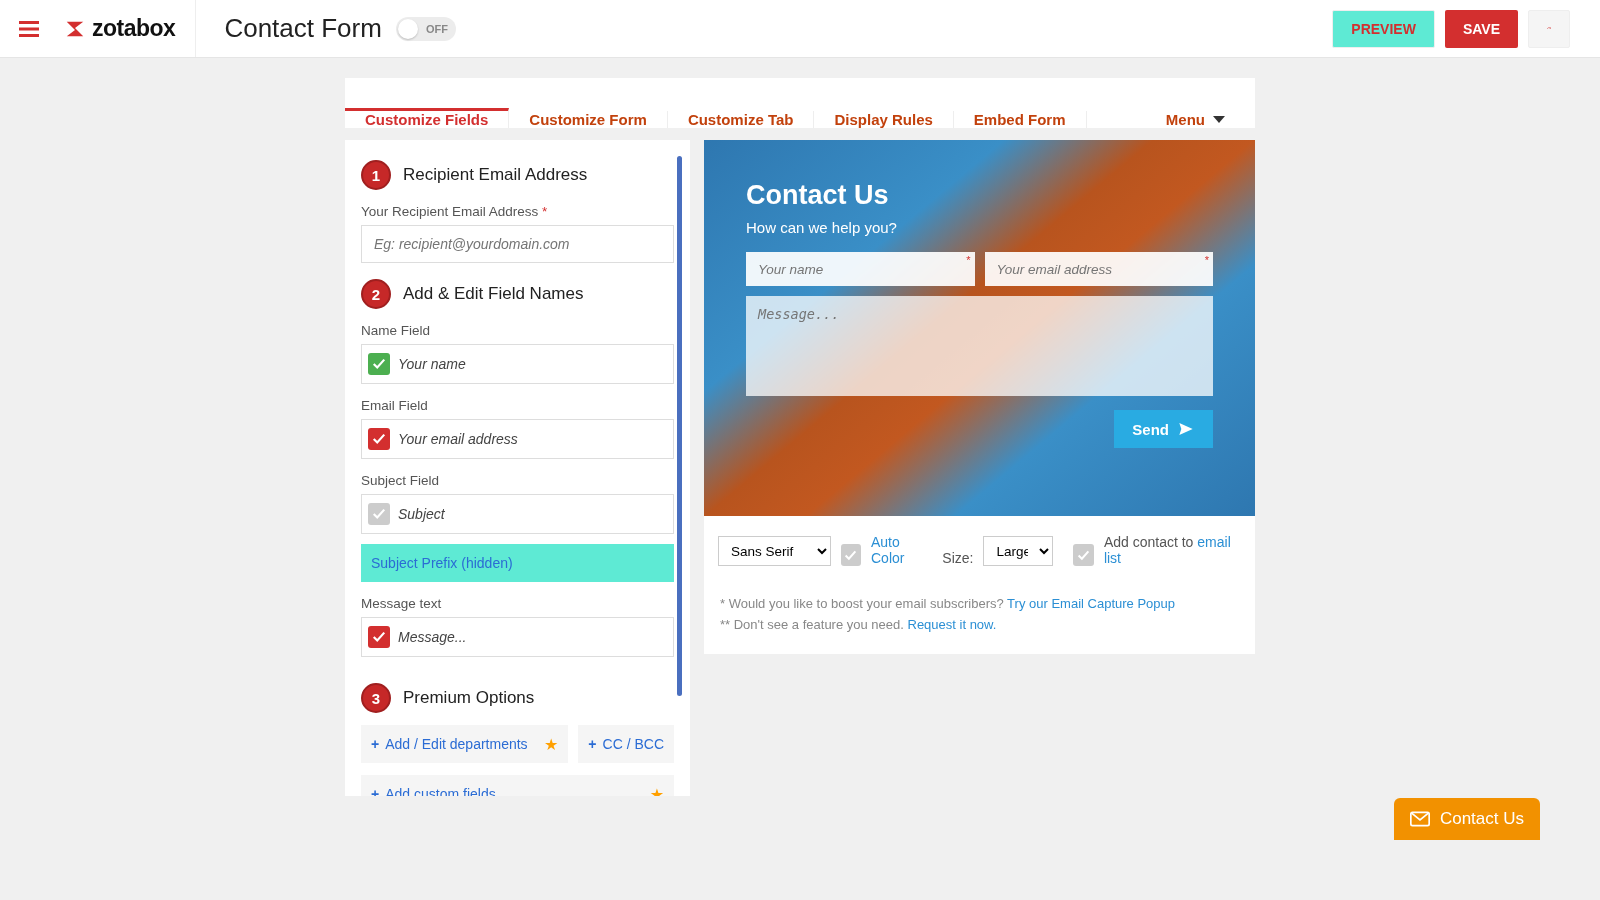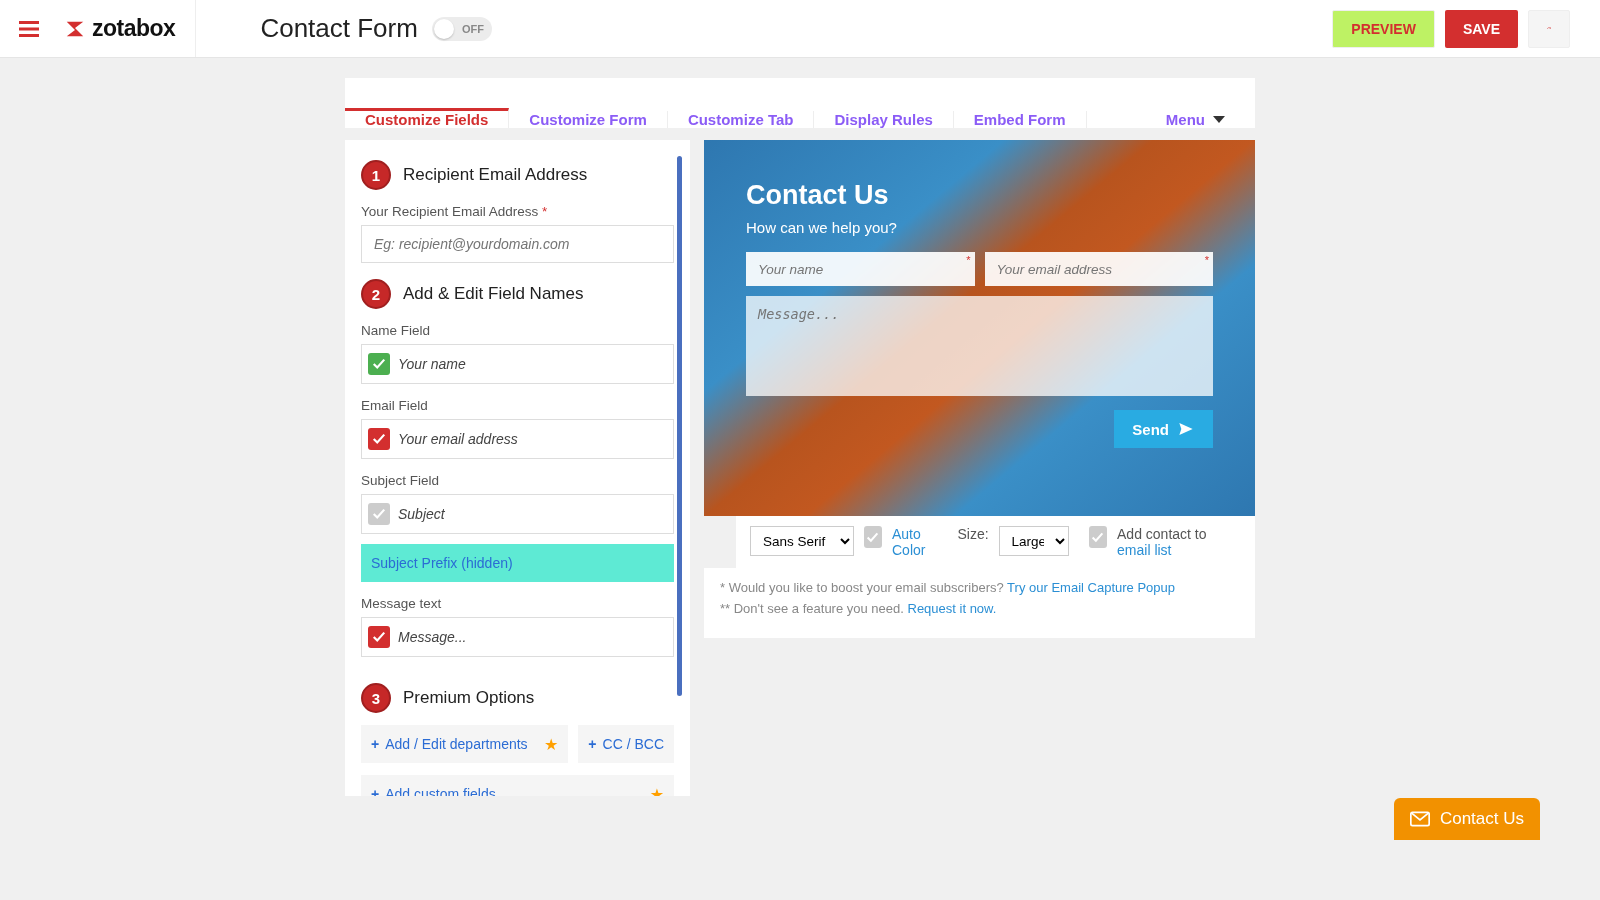--- a/index.html
+++ b/index.html
@@ -3,34 +3,34 @@
 <meta charset="utf-8">
 <style>
 * { box-sizing: border-box; margin: 0; padding: 0; }
 body { font-family: -apple-system, BlinkMacSystemFont, "Segoe UI", Arial, sans-serif; background: #f0f0f0; width: 1600px; height: 900px; overflow: hidden; }
 
 .topbar { background: #fff; height: 58px; display: flex; align-items: center; border-bottom: 1px solid #e5e5e5; }
 .hamburger { width: 58px; display: flex; align-items: center; justify-content: center; color: #d32f2f; font-size: 20px; }
 .logo { display: flex; align-items: center; padding: 0 20px 0 6px; border-right: 1px solid #eee; height: 100%; }
 .logo-icon { width: 22px; height: 22px; margin-right: 6px; }
 .logo-text { font-size: 23px; font-weight: 700; color: #111; letter-spacing: -0.5px; }
-.page-title { margin-left: 64px; font-size: 26px; color: #222; font-weight: 400; }
+.page-title { margin-left: 28px; font-size: 26px; color: #222; font-weight: 400; }
 .toggle-off { margin-left: 14px; width: 60px; height: 24px; background: #ececec; border-radius: 24px; display: flex; align-items: center; justify-content: flex-end; padding-right: 8px; position: relative; }
 .toggle-off span { font-size: 11px; color: #888; font-weight: 600; }
 .toggle-off::before { content:""; position:absolute; left:2px; top:2px; width:20px; height:20px; background:#fff; border-radius:50%; box-shadow:0 1px 2px rgba(0,0,0,.2); }
 .top-actions { margin-left: auto; display: flex; gap: 10px; padding-right: 30px; }
 .btn { height: 38px; padding: 0 18px; border-radius: 2px; font-weight: 700; font-size: 14px; display: flex; align-items: center; cursor: pointer; border: none; }
-.btn-preview { background: #bef264; color: #d32f2f; border: 1px solid #eee; }
+.btn-preview { background: #5eead4; color: #d32f2f; border: 1px solid #eee; }
 .btn-save { background: #d32f2f; color: #fff; }
 .btn-refresh { background: #f5f5f5; width: 42px; justify-content: center; border: 1px solid #eee; }
 .btn-refresh svg { color: #d32f2f; }
 
 .main { width: 910px; margin: 20px auto 0; }
 .tabs { display: flex; background: #fff; height: 50px; align-items: flex-end; }
-.tab { padding: 0 20px; display: flex; align-items: center; font-size: 15px; font-weight: 600; color: #8b5cf6; border-right: 1px solid #eee; cursor: pointer; }
+.tab { padding: 0 20px; display: flex; align-items: center; font-size: 15px; font-weight: 600; color: #c2410c; border-right: 1px solid #eee; cursor: pointer; }
 .tab.active { color: #d32f2f; border-top: 3px solid #d32f2f; }
 .tab-menu { margin-left: auto; border-right: none; padding-right: 30px; display:flex; align-items:center; gap:8px; }
 
 .content-row { display: flex; gap: 14px; margin-top: 12px; }
 .panel-left { background: #fff; width: 345px; padding: 16px 16px 16px 16px; position: relative; height: 656px; overflow: hidden; }
 .panel-left::after { content:""; position:absolute; right:8px; top:16px; width:5px; height:540px; background:#4a6fbf; border-radius:3px; }
 
 .step { display: flex; align-items: center; gap: 12px; margin-top: 4px; }
 .step-num { width: 30px; height: 30px; border-radius: 50%; background:#c62828; color:#fff; display:flex; align-items:center; justify-content:center; font-weight:700; border:2px solid #a01f1f; font-size:15px; }
 .step-title { font-size: 17px; color: #222; font-weight: 400; }
@@ -59,21 +59,21 @@
 .cu-title { color:#fff; font-size:27px; font-weight:600; margin:40px 0 0 42px; }
 .cu-sub { color:#fff; font-size:15px; margin:8px 0 0 42px; }
 .cu-row { display:flex; gap:10px; margin:16px 42px 0; }
 .cu-input { height:34px; background:rgba(255,255,255,.92); border:none; padding:0 12px; font-style:italic; color:#666; font-size:13.5px; position:relative; flex:1; }
 .cu-input.full { width:100%; }
 .cu-textarea { height:100px; background:rgba(255,255,255,.75); border:none; padding:10px 12px; font-style:italic; color:#666; font-size:13.5px; resize:none; margin:10px 42px 0; display:block; width:calc(100% - 84px); }
 .req-star { position:absolute; top:2px; right:4px; color:#d32f2f; font-size:11px; }
 .cu-wrap { position:relative; flex:1; }
 .send-btn { background:#29abe2; color:#fff; border:none; height:38px; padding:0 18px; font-size:15px; font-weight:600; display:flex; align-items:center; gap:8px; margin:14px 42px 0 auto; }
 
-.options-bar { background:#fff; padding:10px 14px; display:flex; align-items:flex-start; gap:10px; font-size:14px; color:#555; margin-top:0;margin-left:32px; }
+.options-bar { background:#fff; padding:18px 14px; display:flex; align-items:flex-end; gap:10px; font-size:14px; color:#555; margin-top:0; }
 .select { height:30px; border:1px solid #ccc; padding:0 8px; font-size:13.5px; background:#fff; }
 .ck { width:22px; height:22px; background:#ccc; border-radius:3px; display:flex; align-items:center; justify-content:center; }
 .ck svg{ color:#fff; width:13px; height:13px; }
 .link { color:#2b8fd4; }
 
 .foot-notes { background:#fff; padding:10px 16px 18px; font-size:13px; color:#888; line-height:1.6; }
 
 .contact-fab { position: fixed; right: 60px; bottom: 60px; background:#f29100; color:#fff; height:42px; border-radius:6px 6px 0 0; display:flex; align-items:center; padding:0 16px; gap:10px; font-size:17px; font-weight:400; }
 </style>
 </head>

